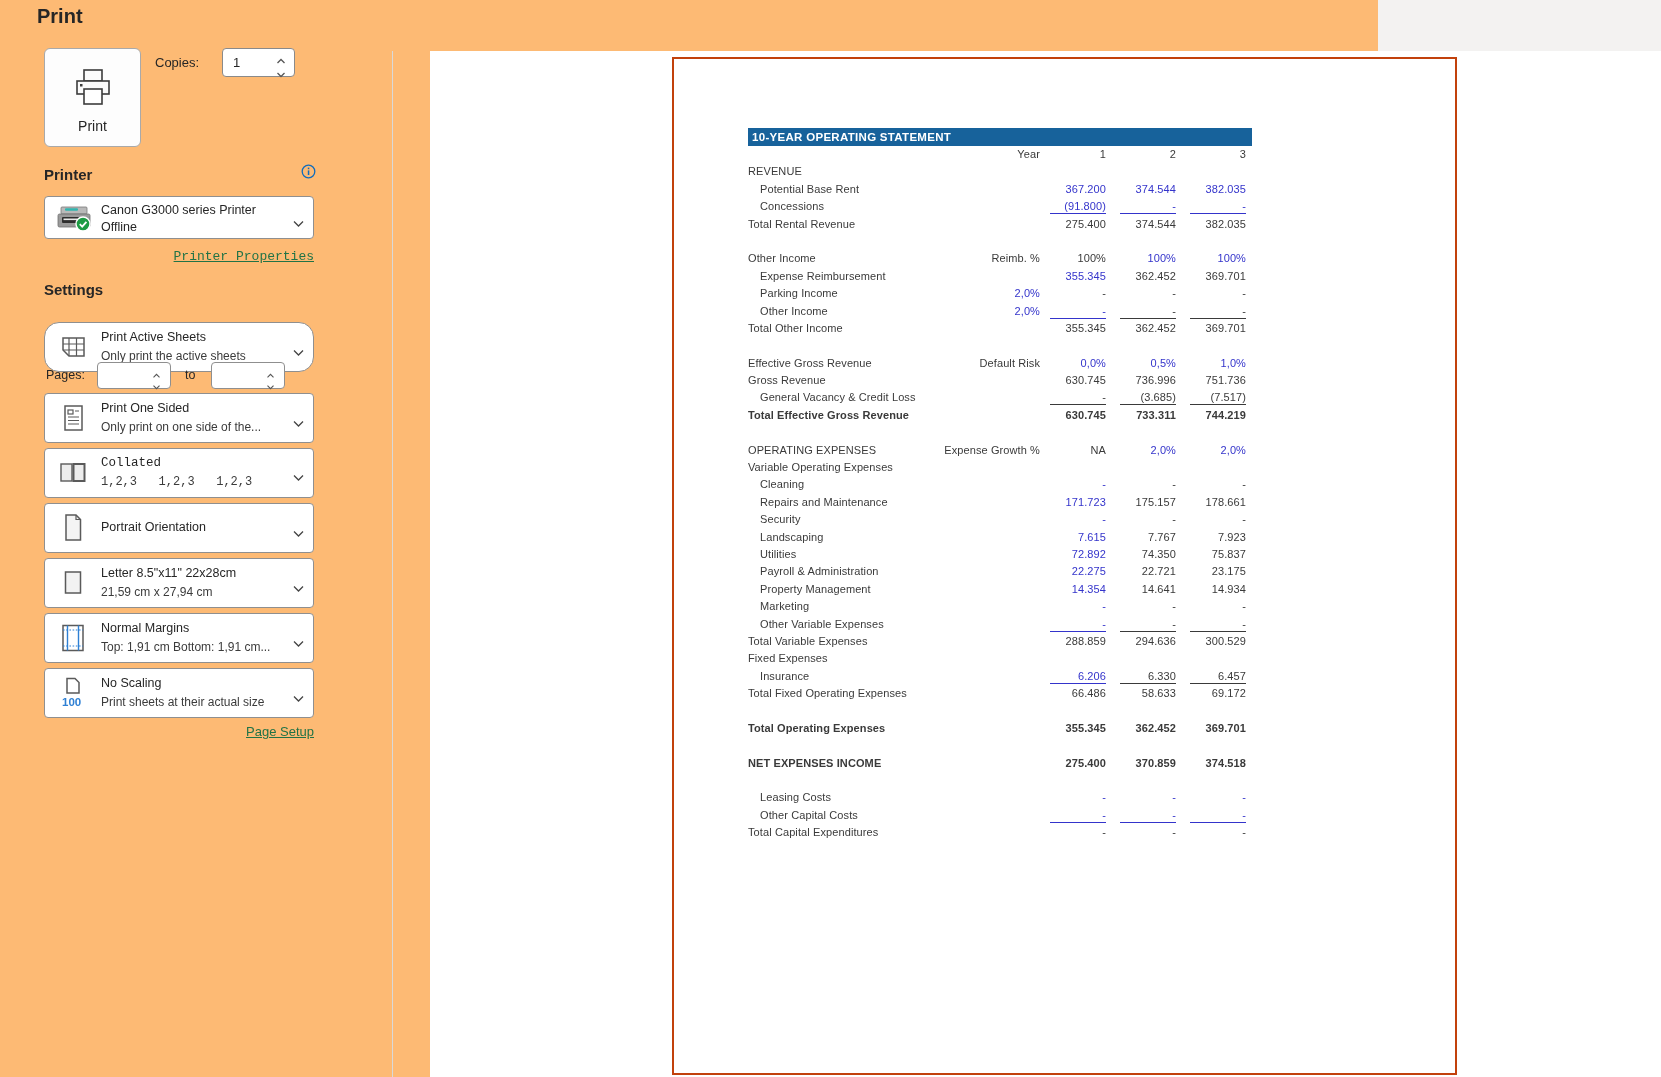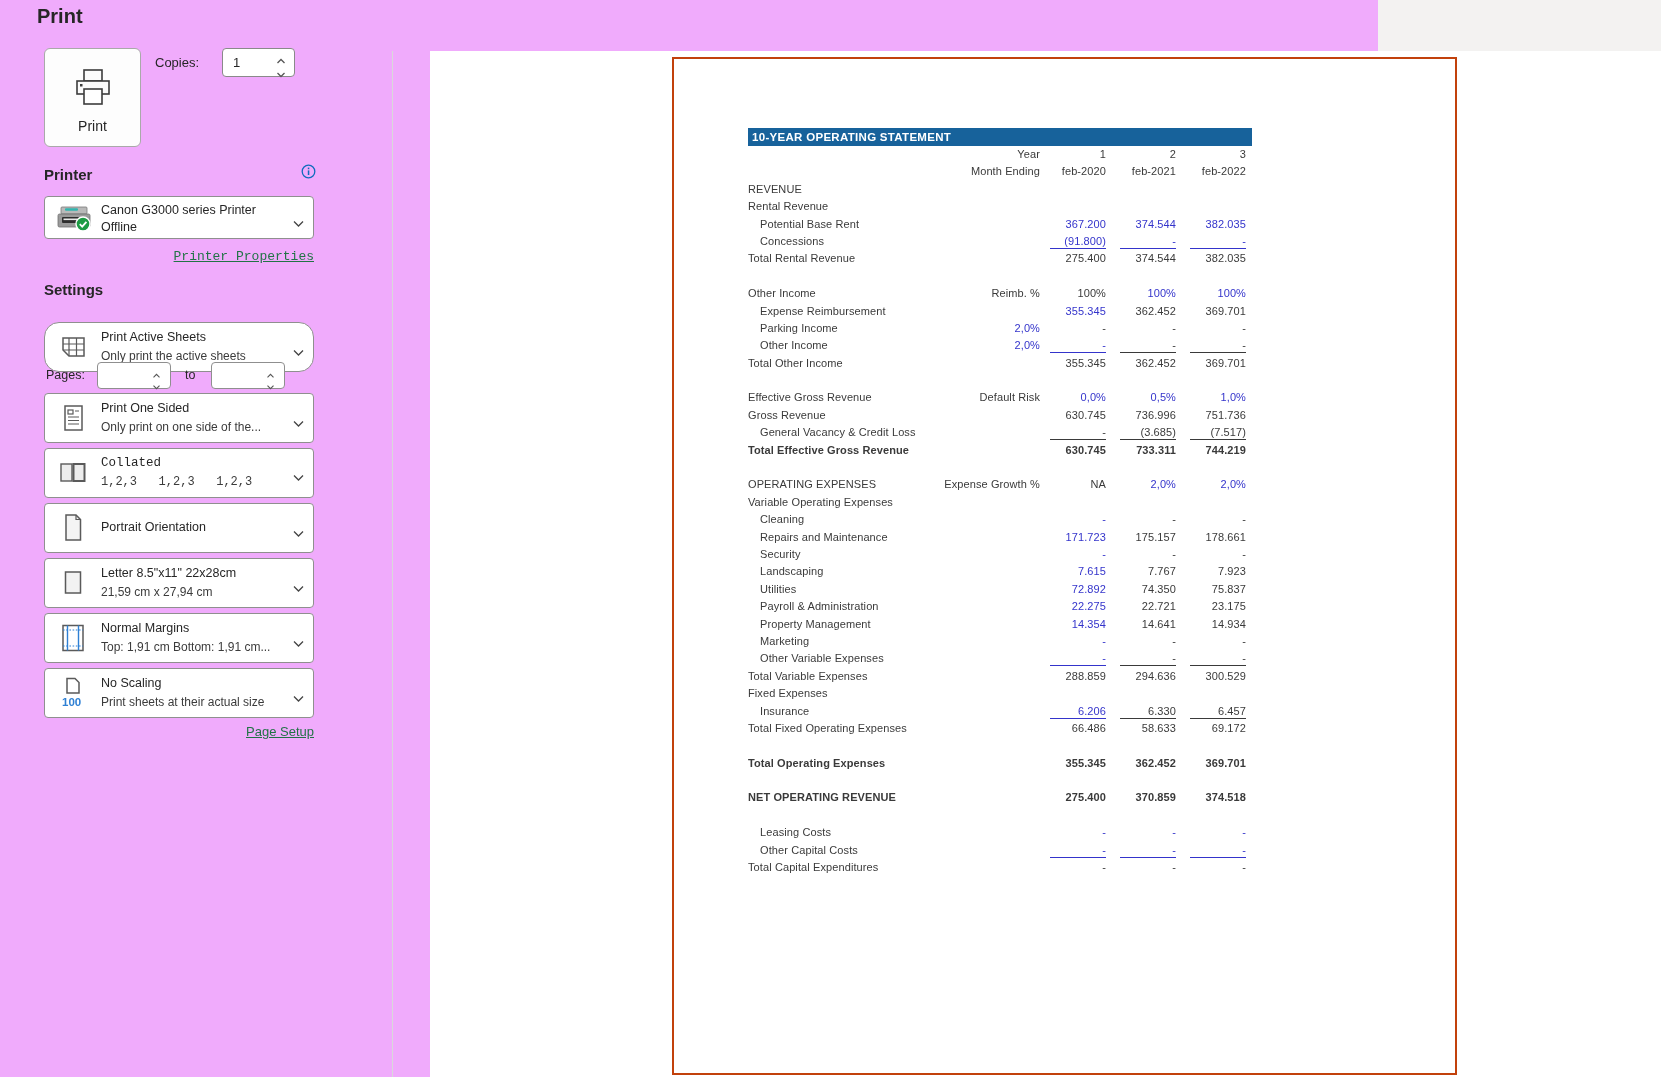--- a/index.html
+++ b/index.html
@@ -1,18 +1,18 @@
 <!DOCTYPE html>
 <html><head>
 <meta charset="utf-8">
 <style>
   * { box-sizing: border-box; margin: 0; padding: 0; }
   html,body { width:1661px; height:1077px; overflow:hidden;
     font-family:"Liberation Sans", sans-serif; background:#f3f2f1; }
-  .root { position:relative; width:1378px; height:1077px; background:#f0abfc; }
+  .root { position:relative; width:1378px; height:1077px; background:#fdba74; }
 
   
   .page-title { position:absolute; left:37px; top:5px; font-size:20px; font-weight:bold; color:#262626; }
   .panel-divider { position:absolute; left:392px; top:51px; width:1px; height:1026px; background:#d9d9d9; }
   .preview-surface { position:absolute; left:430px; top:51px; width:1231px; height:1026px; background:#ffffff; }
 
   .btn-print { position:absolute; left:44px; top:48px; width:97px; height:99px; background:#fdfdfd;
     border:1px solid #a9a9a9; border-radius:6px; display:flex; flex-direction:column; align-items:center;
     justify-content:flex-end; padding-bottom:12px; cursor:pointer; }
   .btn-print svg { position:absolute; top:18px; left:50%; transform:translateX(-50%); }
@@ -270,35 +270,21 @@
       <div class="band1" style="background: rgb(23, 98, 155);">10-YEAR OPERATING STATEMENT</div>
       <div id="sheet-rows">
           <div class="trow">
             <div class="lc"></div>
             <div class="pc ink-k">Year</div>
             <div class="vc"><span class="u ink-k">1</span></div>
             <div class="vc"><span class="u ink-k">2</span></div>
             <div class="vc"><span class="u ink-k">3</span></div>
           </div>
           <div class="trow">
-            <div class="lc"></div>
-            <div class="pc ink-k">Month Ending</div>
-            <div class="vc"><span class="u ink-k">feb-2020</span></div>
-            <div class="vc"><span class="u ink-k">feb-2021</span></div>
-            <div class="vc"><span class="u ink-k">feb-2022</span></div>
-          </div>
-          <div class="trow">
             <div class="lc">REVENUE</div>
-            <div class="pc ink-k"></div>
-            <div class="vc"><span class="u ink-k"></span></div>
-            <div class="vc"><span class="u ink-k"></span></div>
-            <div class="vc"><span class="u ink-k"></span></div>
-          </div>
-          <div class="trow">
-            <div class="lc">Rental Revenue</div>
             <div class="pc ink-k"></div>
             <div class="vc"><span class="u ink-k"></span></div>
             <div class="vc"><span class="u ink-k"></span></div>
             <div class="vc"><span class="u ink-k"></span></div>
           </div>
           <div class="trow">
             <div class="lc" style="padding-left: 12px;">Potential Base Rent</div>
             <div class="pc ink-k"></div>
             <div class="vc"><span class="u ink-b">367.200</span></div>
             <div class="vc"><span class="u ink-b">374.544</span></div>
@@ -492,21 +478,21 @@
           <div class="trow blank"></div>
           <div class="trow bold">
             <div class="lc">Total Operating Expenses</div>
             <div class="pc ink-k"></div>
             <div class="vc"><span class="u ink-k">355.345</span></div>
             <div class="vc"><span class="u ink-k">362.452</span></div>
             <div class="vc"><span class="u ink-k">369.701</span></div>
           </div>
           <div class="trow blank"></div>
           <div class="trow bold">
-            <div class="lc">NET OPERATING REVENUE</div>
+            <div class="lc">NET EXPENSES INCOME</div>
             <div class="pc ink-k"></div>
             <div class="vc"><span class="u ink-k">275.400</span></div>
             <div class="vc"><span class="u ink-k">370.859</span></div>
             <div class="vc"><span class="u ink-k">374.518</span></div>
           </div>
           <div class="trow blank"></div>
           <div class="trow">
             <div class="lc" style="padding-left: 12px;">Leasing Costs</div>
             <div class="pc ink-k"></div>
             <div class="vc"><span class="u ink-b">-</span></div>

